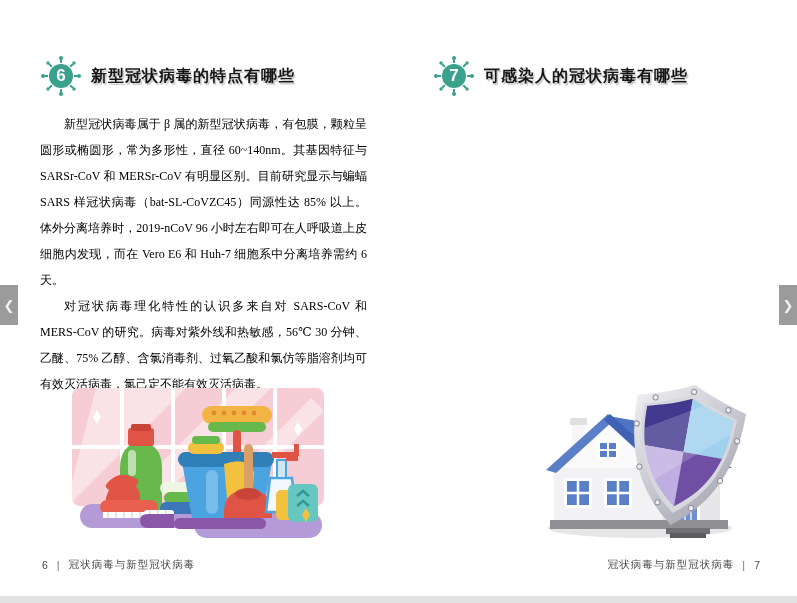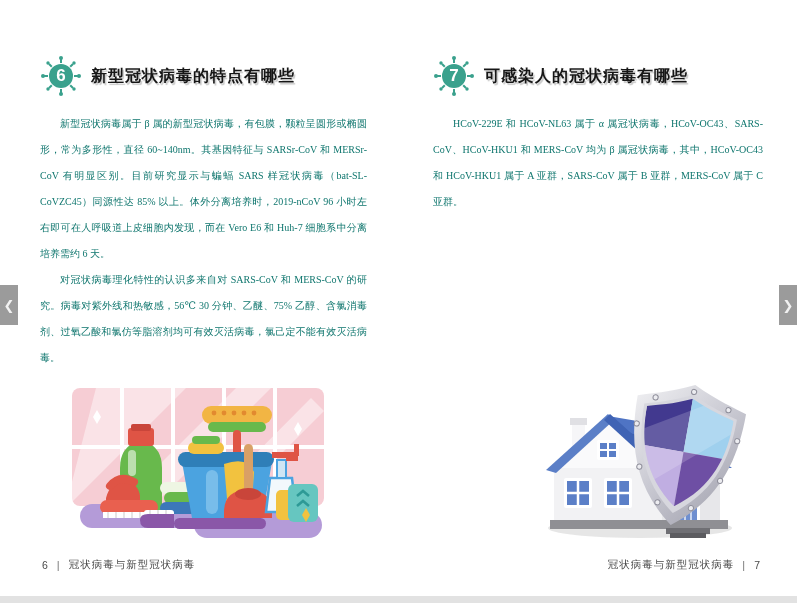--- a/index.html
+++ b/index.html
@@ -18,22 +18,22 @@
   }
   .virus-badge { width:42px; height:42px; flex:0 0 auto; position:relative; }
   .virus-badge svg { display:block; }
   .virus-badge .num {
     position:absolute; inset:0; display:flex; align-items:center; justify-content:center;
     font-family:"Liberation Sans","DejaVu Sans",sans-serif; font-weight:bold;
     font-size:17px; color:#ffffff; padding-bottom:1px;
   }
 
   .body-text p {
-    font-size:10px; line-height:26px; text-align:justify;
-    text-indent:2em; color:#0f766e;
+    font-size:12px; line-height:26px; text-align:justify;
+    text-indent:2em; color:#000000;
   }
 
   .illustration { position:absolute; }
   .illo-left  { left:66px;  top:386px; }
   .illo-right { left:520px; top:370px; }
 
   .footer {
     position:absolute; top:558px;
     font-family:"Liberation Sans","DejaVu Sans",sans-serif;
     font-size:10.5px; color:#4a4a4a; letter-spacing:1px;
@@ -225,21 +225,20 @@
           <circle cx="8" cy="34" r="1.7"></circle>
             <circle cx="34" cy="34" r="1.7"></circle>
           <circle cx="21" cy="21" r="12"></circle>
         </g>
       </svg>
       <span class="num">7</span>
     </span>
     <h2 class="section-title">可感染人的冠状病毒有哪些</h2>
   </div>
   <div class="body-text">
-    <p>HCoV-229E 和 HCoV-NL63 属于 α 属冠状病毒，HCoV-OC43、SARS-CoV、HCoV-HKU1 和 MERS-CoV 均为 β 属冠状病毒，其中，HCoV-OC43 和 HCoV-HKU1 属于 A 亚群，SARS-CoV 属于 B 亚群，MERS-CoV 属于 C 亚群。</p>
   </div>
 </section>
 
 <div class="illustration illo-right">
   <svg width="236" height="172" viewBox="0 0 236 172">
     <defs>
       <linearGradient id="silver" x1="0" y1="0" x2="1" y2="1">
         <stop offset="0" stop-color="#f2f2f4"></stop>
           <stop offset="0.5" stop-color="#c9c9d2"></stop>
           <stop offset="1" stop-color="#9d9daa"></stop>

